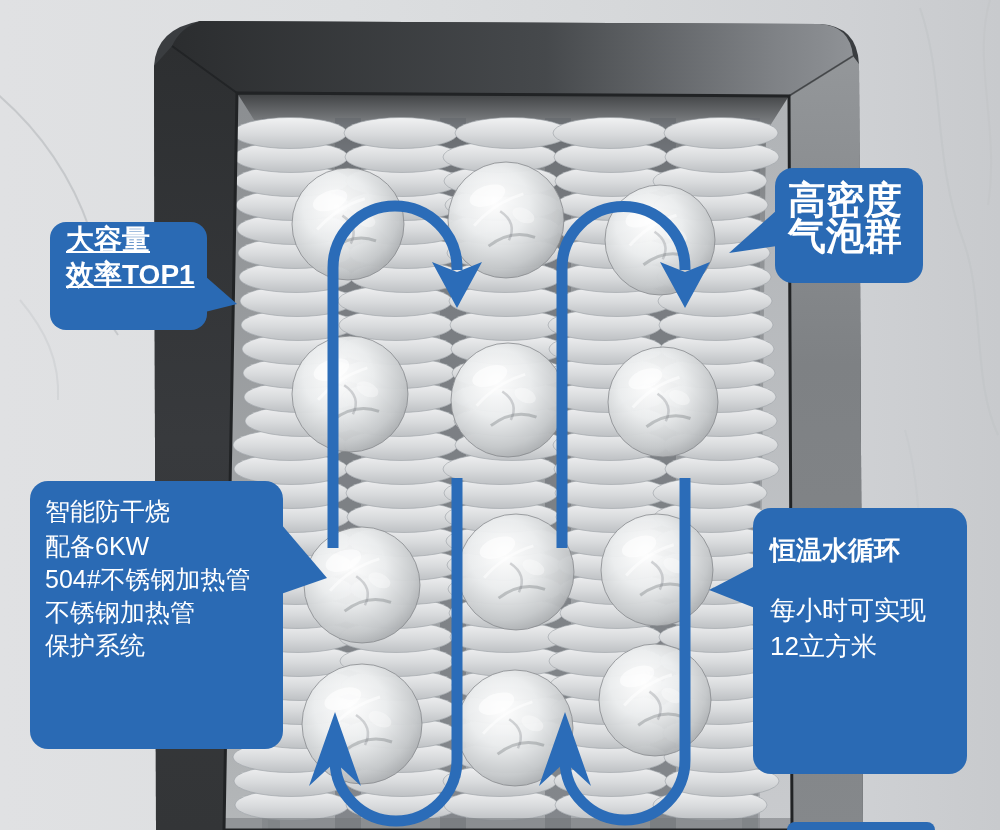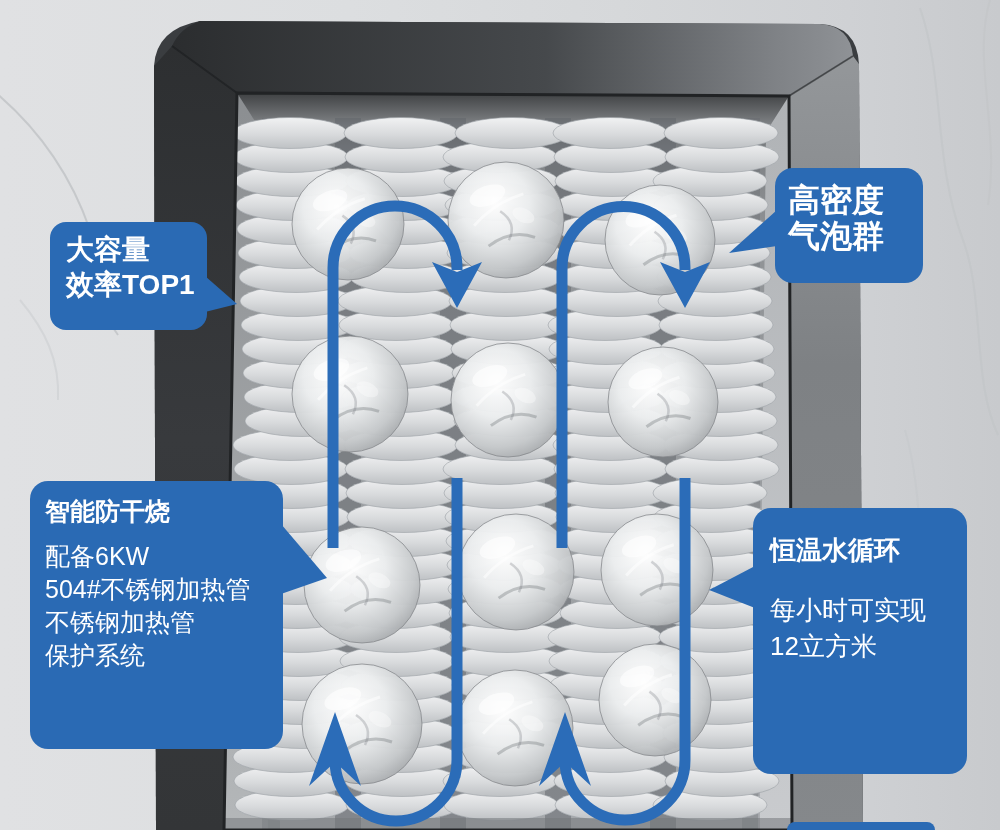--- a/index.html
+++ b/index.html
@@ -3,26 +3,26 @@
 <meta charset="utf-8">
 <style>
   html,body{margin:0;padding:0;width:1000px;height:830px;overflow:hidden;
     font-family:"Liberation Sans","DejaVu Sans",sans-serif;background:#d9dbdd;}
   #stage{position:relative;width:1000px;height:830px;}
   #scene{position:absolute;left:0;top:0;z-index:1;}
   .callout{position:absolute;z-index:3;background:var(--accent,#2a6ab4);
     color:var(--cotext,#fff);box-sizing:border-box;}
   .callout .t{display:block;white-space:nowrap;}
   #co-capacity{left:50px;top:222px;width:157px;height:108px;border-radius:16px;
-    padding:10px 0 0 16px;font-size:28px;line-height:35px;font-weight:bold;}
+    padding:0 0 0 16px;font-size:28px;line-height:35px;font-weight:bold;text-decoration:underline;}
   #co-bubbles{left:775px;top:168px;width:148px;height:115px;border-radius:18px;
-    padding:14px 17px 0 13px;font-size:32px;line-height:36px;font-weight:bold;}
+    padding:14px 17px 0 13px;font-size:38px;line-height:36px;font-weight:bold;}
   #co-antidry{left:30px;top:481px;width:253px;height:268px;border-radius:18px;
     padding:14px 0 0 15px;}
-  #co-antidry .title{font-size:33px;font-weight:bold;line-height:40px;margin-bottom:12px;}
+  #co-antidry .title{font-size:33px;font-weight:normal;line-height:40px;margin-bottom:2px;}
   #co-antidry .t{font-size:25px;line-height:33px;}
   #co-circ{left:753px;top:508px;width:214px;height:266px;border-radius:18px;
     padding:24px 0 0 17px;}
   #co-circ .title{font-size:30px;font-weight:bold;line-height:38px;margin-bottom:24px;}
   #co-circ .t{font-size:26px;line-height:36px;}
   #co-partial{left:787px;top:822px;width:148px;height:8px;border-radius:10px 10px 0 0;}
 </style>
 </head>
 <body>
 

